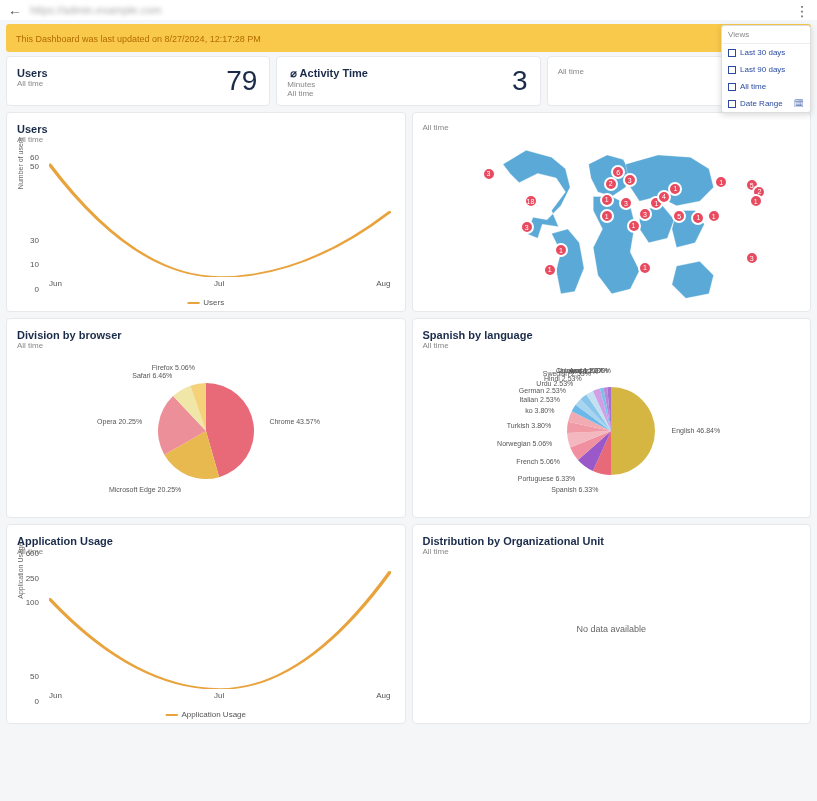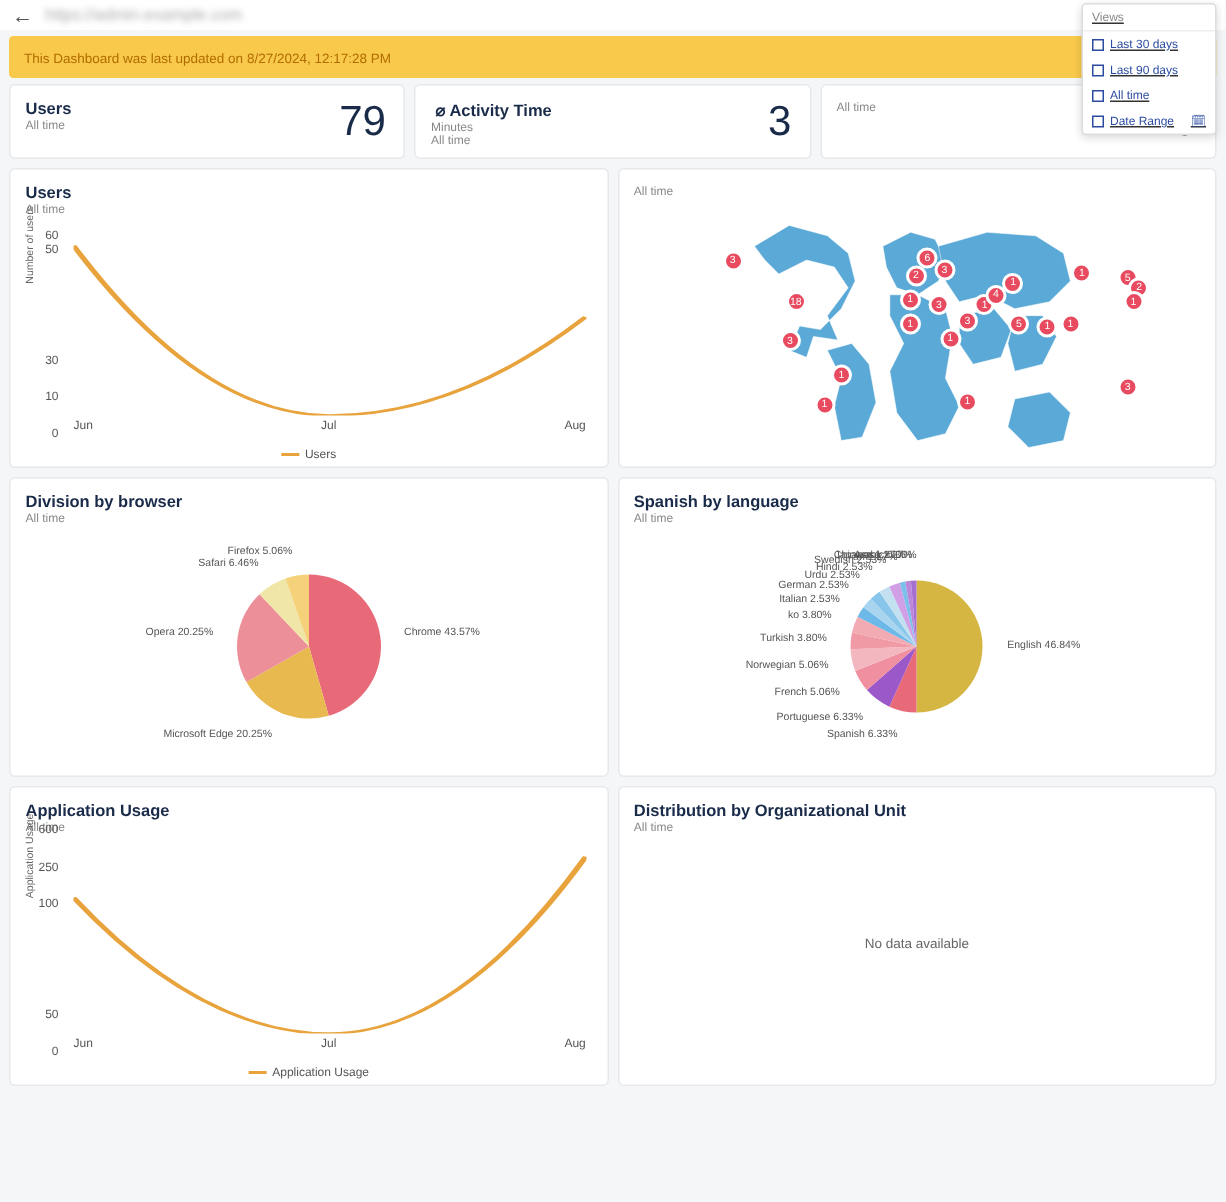--- a/index.html
+++ b/index.html
@@ -51,29 +51,28 @@
   .axis-y { position: absolute; left: 0; top: 0; bottom: 0; width: 20px; }
   .axis-y span { position: absolute; right: 2px; font-size: 8px; color:#555; transform: translateY(-50%);}
   .ylabel { position: absolute; left: -4px; top: 50%; transform: rotate(-90deg) translateX(50%); transform-origin: left top; font-size: 7px; color:#666; white-space: nowrap;}
   .plot { position: absolute; left: 28px; right: 4px; top: 0; bottom: 12px; }
   .axis-x { position: absolute; left: 28px; right: 4px; bottom: 0; height: 10px; display: flex; justify-content: space-between; font-size: 8px; color:#555;}
   .legend { position: absolute; bottom: 4px; left: 50%; transform: translateX(-50%); font-size: 8px; color:#555; display:flex; align-items:center; gap:4px;}
   .legend-line { width: 12px; height: 2px; background: #e8a33d; display:inline-block;}
   
   .dropdown {
     position: absolute;
-    right: 6px; top: 2px;
+    right: 6px; top: 25px;
     width: 90px;
     background: #fff;
     border: 1px solid #ddd;
     border-radius: 3px;
     box-shadow: 0 2px 6px rgba(0,0,0,0.15);
     z-index: 10;
     font-size: 8px;
-    text-decoration: underline;
   }
   .dropdown-header { padding: 4px 6px; color:#888; border-bottom: 1px solid #eee; font-size:8px;}
   .dropdown-item { padding: 4px 6px; display:flex; align-items:center; gap:4px; color:#2a4ba0; cursor:pointer;}
   .dd-icon { width:8px; height:8px; border:1px solid #2a4ba0; display:inline-block; font-size:6px;}
   .dd-right { margin-left:auto; font-size:8px;}
   
   .map-body { position:absolute; left:8px; right:8px; top:28px; bottom:8px; }
   .pin { position:absolute; width:14px; height:14px; background:#e84a5f; border-radius:50%; color:#fff; font-size:7px; display:flex; align-items:center; justify-content:center; border:2px solid #fff;}
   
   .pie-wrap { position:absolute; left:0; right:0; top:36px; bottom:10px; display:flex; align-items:center; justify-content:center;}

